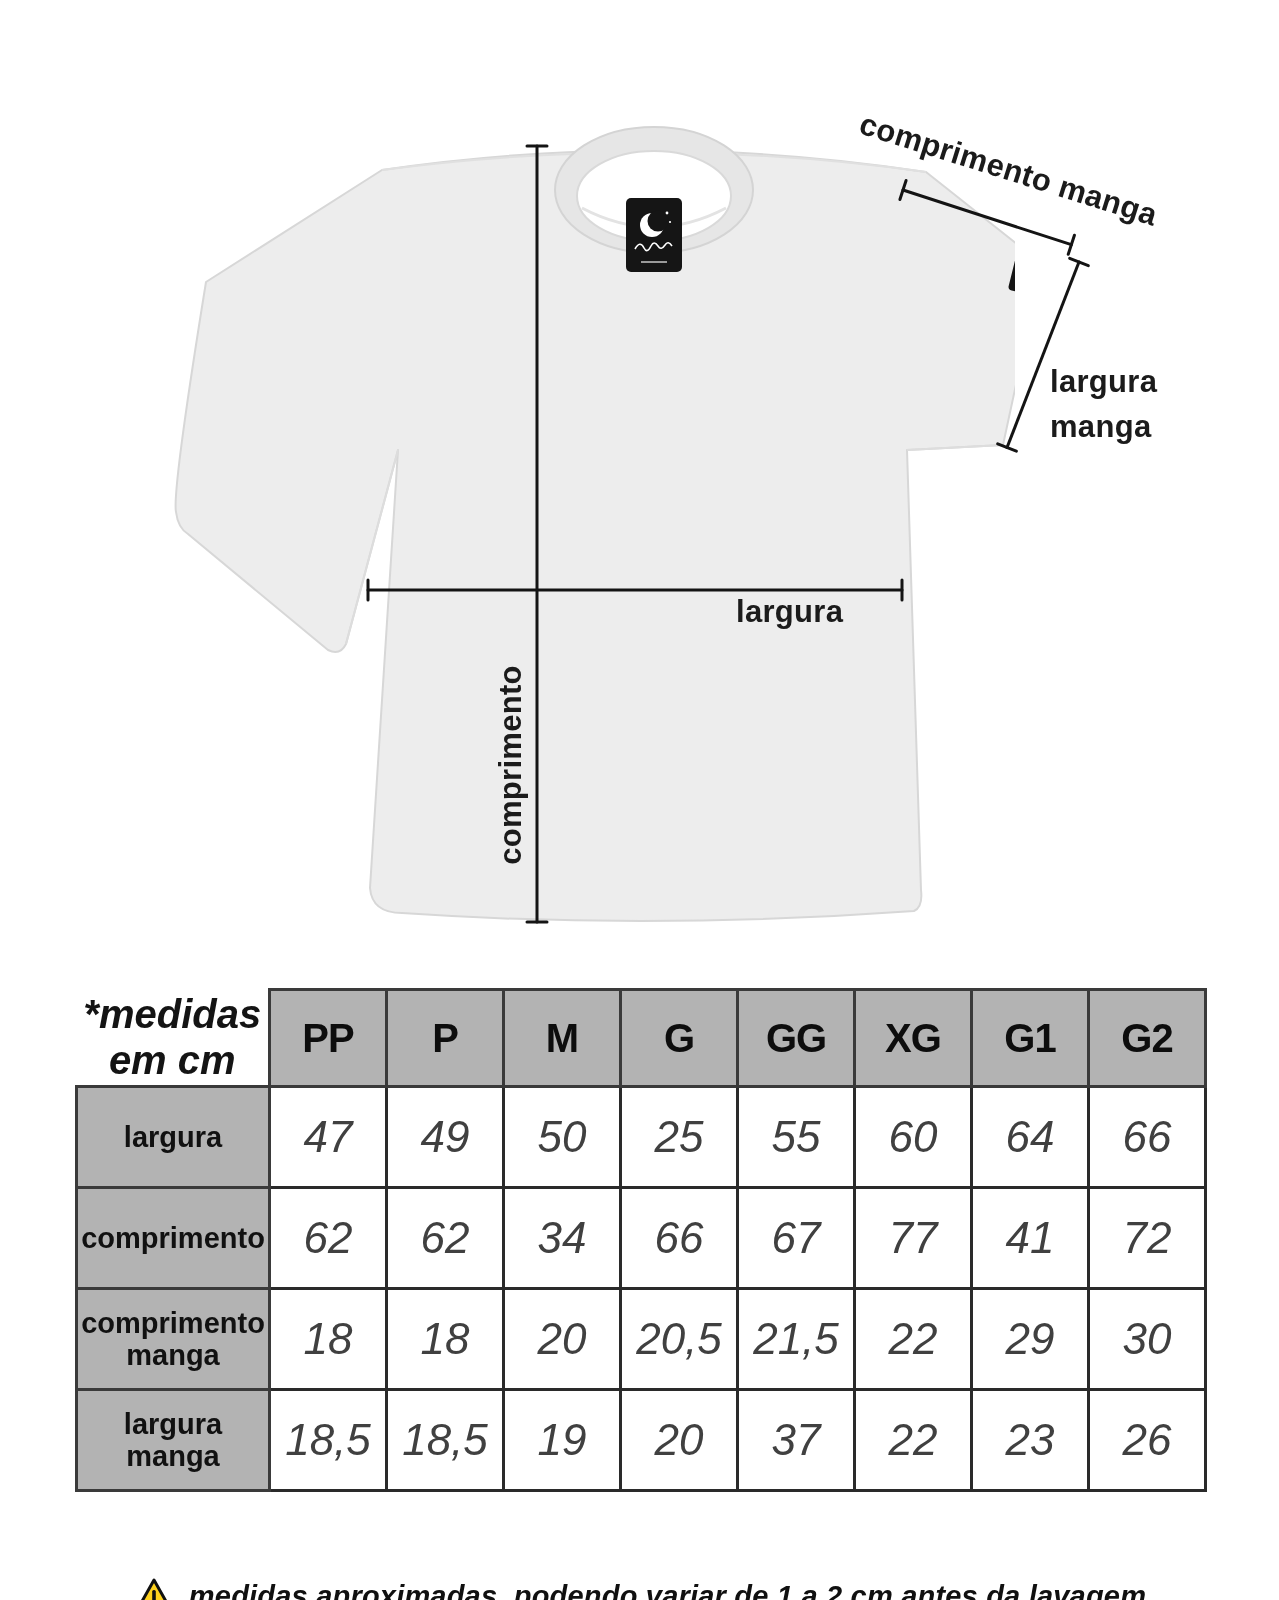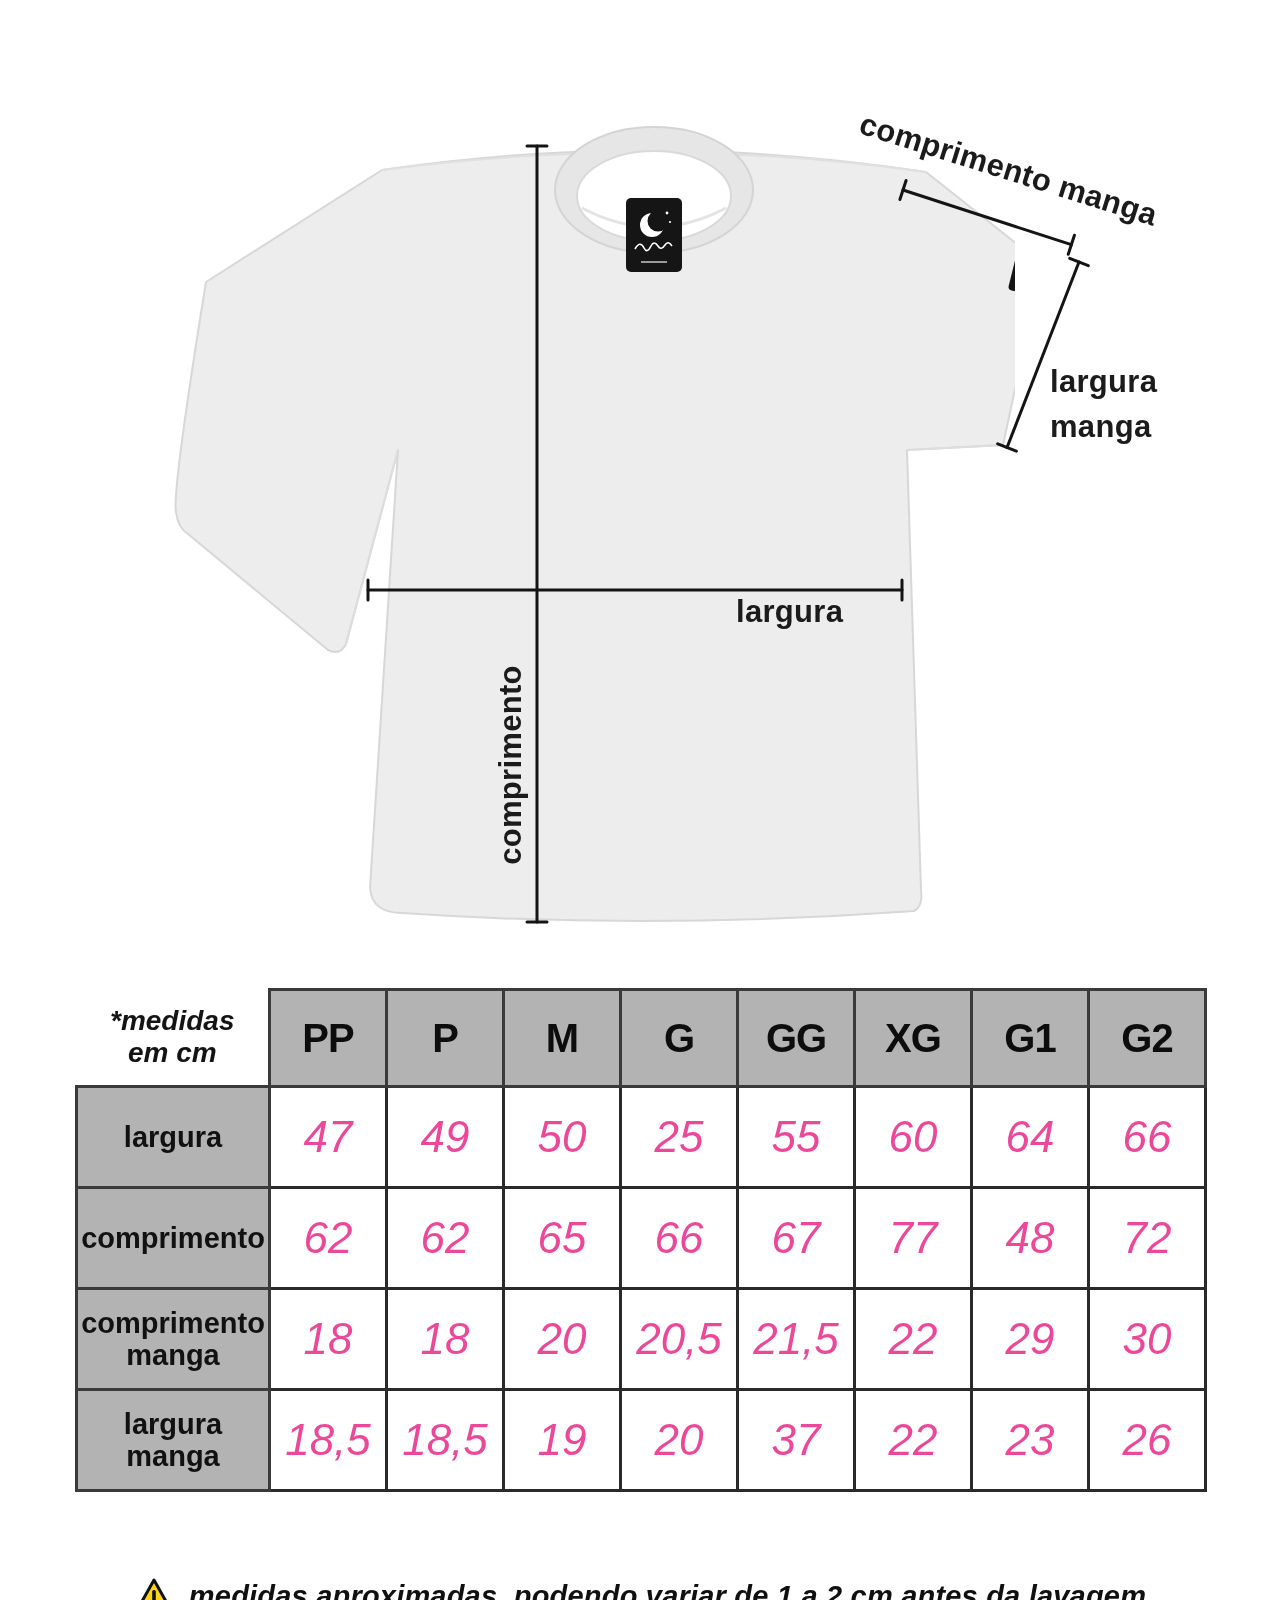--- a/index.html
+++ b/index.html
@@ -34,26 +34,26 @@
   #size-table th.size-h{
     background:#b3b3b3;border:3px solid #3a3a3a;
     font-size:40px;font-weight:700;color:#0d0d0d;letter-spacing:-1px;
   }
   #size-table td.row-label{
     background:#b3b3b3;border:3px solid #3a3a3a;
     font-size:29px;font-weight:700;color:#111;line-height:1.12;
   }
   #size-table td.val{
     background:#ffffff;border:3px solid #2a2a2a;
-    font-size:44px;font-style:italic;color:#ec4899;
+    font-size:44px;font-style:italic;color:#404040;
     font-family:"Liberation Sans","DejaVu Sans",sans-serif;
   }
   #note-cell{
     background:#ffffff;border:0;
-    font-style:italic;font-weight:700;font-size:28px;color:#141414;line-height:1.15;
+    font-style:italic;font-weight:700;font-size:40px;color:#141414;line-height:1.15;
   }
 
   
   #footer-note{
     left:0;top:1577px;width:1279px;display:flex;align-items:center;justify-content:center;gap:14px;
   }
   #footer-text{
     font-size:29px;font-style:italic;font-weight:700;color:#101010;letter-spacing:.2px;
   }
 </style>
@@ -180,25 +180,25 @@
       <td class="val">25</td>
       <td class="val">55</td>
       <td class="val">60</td>
       <td class="val">64</td>
       <td class="val">66</td>
     </tr>
     <tr class="datar">
       <td class="row-label">comprimento</td>
       <td class="val">62</td>
       <td class="val">62</td>
-      <td class="val">65</td>
+      <td class="val">34</td>
       <td class="val">66</td>
       <td class="val">67</td>
       <td class="val">77</td>
-      <td class="val">48</td>
+      <td class="val">41</td>
       <td class="val">72</td>
     </tr>
     <tr class="datar">
       <td class="row-label">comprimento manga</td>
       <td class="val">18</td>
       <td class="val">18</td>
       <td class="val">20</td>
       <td class="val">20,5</td>
       <td class="val">21,5</td>
       <td class="val">22</td>

